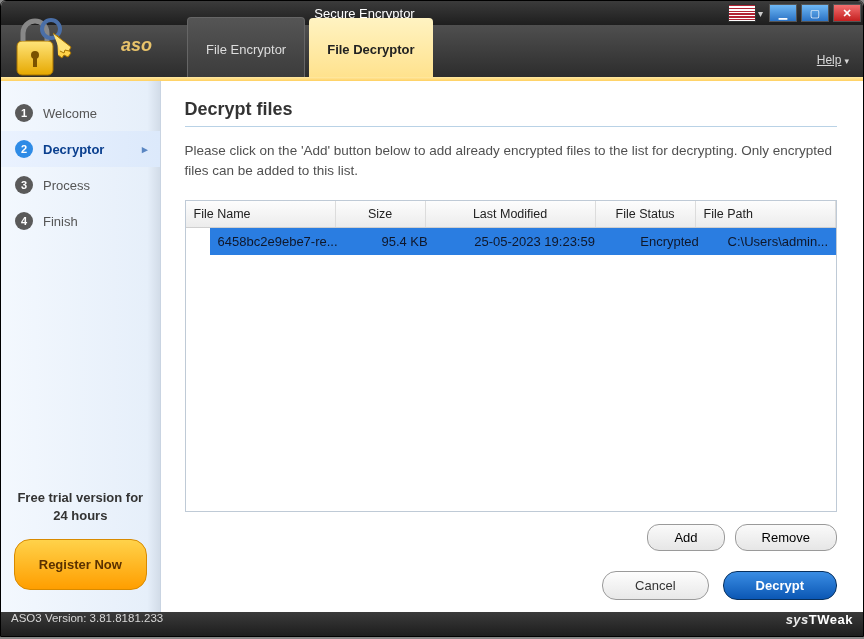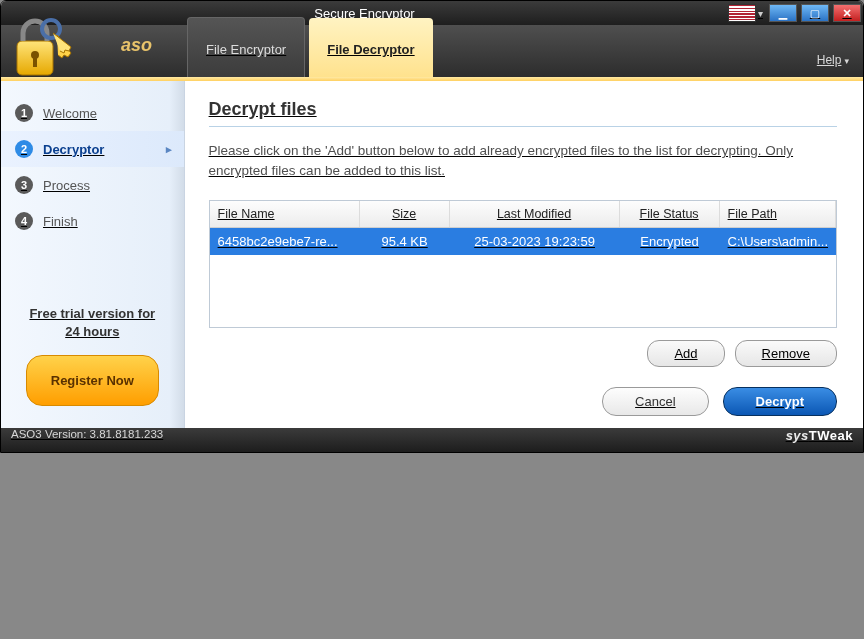--- a/index.html
+++ b/index.html
@@ -1,18 +1,18 @@
 <!DOCTYPE html>
 <html><head>
 <meta charset="utf-8">
 <style>
   * { box-sizing: border-box; margin: 0; padding: 0; font-family: "Segoe UI", Tahoma, sans-serif; }
   body { background: #888; width: 864px; height: 639px; overflow: hidden; position: relative; }
 
-  .window { width: 864px; height: 453px; background: #fff; border: 1px solid #000; border-radius: 6px 6px 0 0; overflow: hidden; display: flex; flex-direction: column; text-decoration: underline; }
+  .window { width: 864px; height: 637px; background: #fff; border: 1px solid #000; border-radius: 6px 6px 0 0; overflow: hidden; display: flex; flex-direction: column; }
 
   
   .titlebar { height: 24px; background: linear-gradient(#3b3b3b,#1e1e1e); display: flex; align-items: center; color: #fff; font-size: 13px; position: relative; }
   .titlebar-title { flex:1; text-align:center; }
   .titlebar-right { display:flex; align-items:center; gap:4px; padding-right:2px; }
   .flag { width:28px; height:18px; background:#fff; position:relative; border:1px solid #333; display:flex; }
   .flag::before { content:""; position:absolute; left:0; top:0; width:11px; height:9px; background:#3c3b6e; }
   .flag-stripes { position:absolute; left:0; top:0; right:0; bottom:0; background: repeating-linear-gradient(#b22234 0 1.4px,#fff 1.4px 2.8px); }
   .flag-drop { color:#ccc; font-size:10px; padding:0 2px; }
   .win-btn { width:28px; height:18px; border:1px solid #555; display:flex; align-items:center; justify-content:center; font-size:11px; color:#fff; }
@@ -48,21 +48,21 @@
   
   .main { flex:1; padding:18px 26px 12px 24px; display:flex; flex-direction:column; min-height:0;}
   .main h2 { font-size:18px; color:#333; font-weight:600; margin-bottom:6px; }
   .hr { height:1px; background:#b9d2e6; margin-bottom:14px; }
   .instructions { font-size:13.5px; color:#505050; line-height:1.5; margin-bottom:18px;}
   .table-wrap { flex:1; border:1px solid #bfcad6; background:#fff; min-height:0; overflow:hidden; }
   .thead { display:flex; background: linear-gradient(#fdfdfd,#ececec); border-bottom:1px solid #cfcfcf; font-size:12.5px; color:#222;}
   .th { padding:6px 8px; border-right:1px solid #dcdcdc; }
   .c1 { width:150px;} .c2{ width:90px; text-align:center;} .c3{ width:170px; text-align:center;} .c4{width:100px; text-align:center;} .c5{flex:1; padding-left:8px;}
   .trow { display:flex; font-size:13px; }
-  .trow.selected { background:#2a7de1; color:#ffffff; }
+  .trow.selected { background:#2a7de1; color:#0f172a;margin-left:24px; }
   .td { padding:6px 8px; overflow:hidden; white-space:nowrap; text-overflow: ellipsis;}
   .action-row { display:flex; justify-content:flex-end; gap:10px; margin-top:12px;}
   .btn-grey { padding:5px 26px; background:linear-gradient(#fafafa,#e6e6e6); border:1px solid #9a9a9a; border-radius:12px; font-size:13px; cursor:pointer;}
   .bottom-row { display:flex; justify-content:flex-end; gap:14px; margin-top:20px;}
   .btn-cancel { padding:6px 32px; background:linear-gradient(#fdfdfd,#e8e8e8); border:1px solid #9a9a9a; border-radius:14px; font-size:13px; cursor:pointer; color:#333;}
   .btn-primary { padding:6px 32px; background:linear-gradient(#3a8de4,#0b57b4); border:1px solid #07305e; border-radius:14px; font-size:13px; font-weight:bold; color:#fff; cursor:pointer;}
 
   
   .footer { height:24px; background: linear-gradient(#3b3b3b,#1d1d1d); color:#d7d7d7; font-size:11.5px; display:flex; align-items:flex-start; padding:0 10px; justify-content:space-between;}
   .systweak { font-style:italic; font-weight:bold; letter-spacing:0.5px; color:#eaeaea; font-size:13px;}
@@ -156,21 +156,21 @@
         <div class="thead">
           <div class="th c1">File Name</div>
           <div class="th c2">Size</div>
           <div class="th c3">Last Modified</div>
           <div class="th c4">File Status</div>
           <div class="th c5">File Path</div>
         </div>
         <div class="trow selected">
           <div class="td c1">6458bc2e9ebe7-re...</div>
           <div class="td c2">95.4 KB</div>
-          <div class="td c3">25-03-2023 19:23:59</div>
+          <div class="td c3">25-05-2023 19:23:59</div>
           <div class="td c4">Encrypted</div>
           <div class="td c5">C:\Users\admin...</div>
         </div>
       </div>
 
       <div class="action-row">
         <button class="btn-grey">Add</button>
         <button class="btn-grey">Remove</button>
       </div>
 

